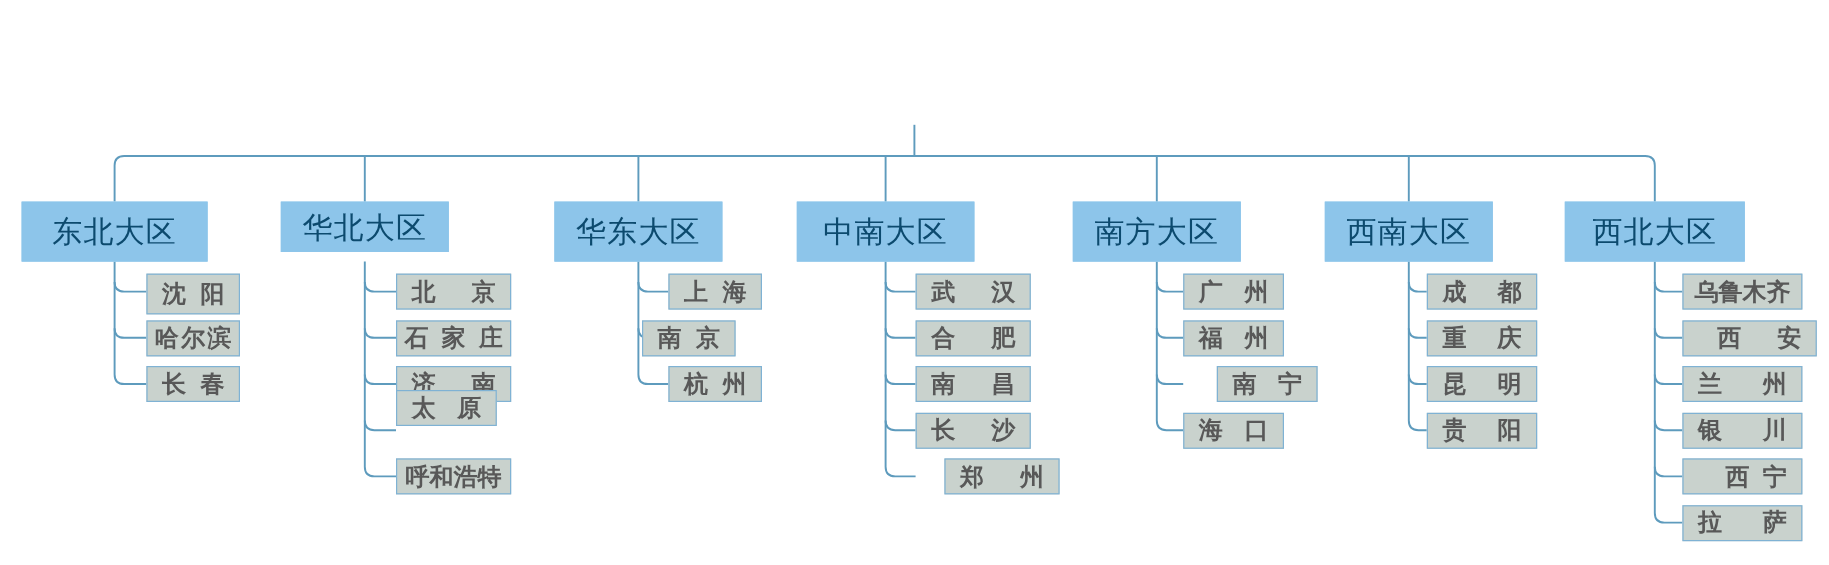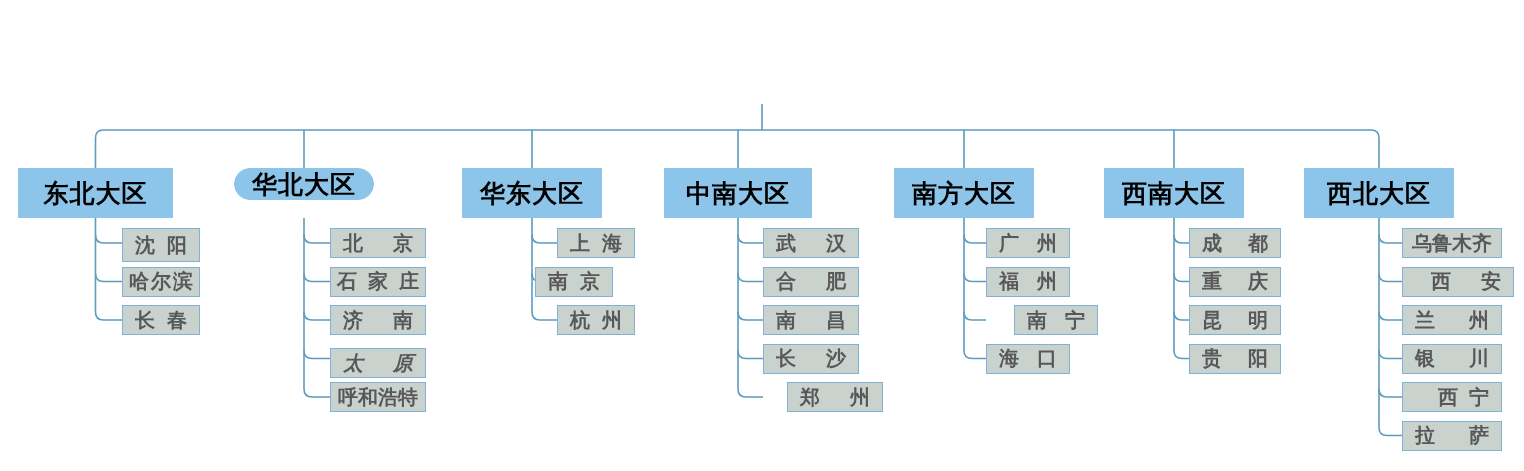--- a/index.html
+++ b/index.html
@@ -37,23 +37,23 @@
     background: #f5c832;
     border: 3px solid #6ea8cd;
     color: #3a3a3a;
     font-size: 35px;
     font-weight: bold;
     letter-spacing: 1px;
   }
   .region-node {
     background: #8dc5ea;
     border: 1px solid #8dc5ea;
-    color: #000000;
+    color: #0c4a6e;
     font-size: 25px;
-    font-weight: bold;
+    font-weight: normal;
     letter-spacing: 1px;
   }
   .city-node {
     background: #c9d2cd;
     border: 1px solid #7fb2d4;
     color: #585858;
     font-size: 20px;
     font-weight: bold;
   }
   .city-node .txt {
@@ -137,33 +137,33 @@
       </div>
       <div class="node city-node spread" style="left:122px; top:228px; width:78px; height:34px;">
         <span class="txt" style="">沈阳</span>
       </div>
       <div class="node city-node spread3" style="left:122px; top:266.5px; width:78px; height:30px;">
         <span class="txt" style="">哈尔滨</span>
       </div>
       <div class="node city-node spread" style="left:122px; top:305px; width:78px; height:30px;">
         <span class="txt" style="">长春</span>
       </div>
-      <div class="node region-node" style="left:234px; top:168px; width:140px; height:32px;border-radius:16px;">
+      <div class="node region-node" style="left:234px; top:168px; width:140px; height:42px;">
         <span class="" style="">华北大区</span>
       </div>
       <div class="node city-node spread" style="left:330px; top:228px; width:96px; height:30px;">
         <span class="txt" style="">北京</span>
       </div>
       <div class="node city-node spread3" style="left:330px; top:266.5px; width:96px; height:30px;">
         <span class="txt" style="">石家庄</span>
       </div>
       <div class="node city-node spread" style="left:330px; top:305px; width:96px; height:30px;">
         <span class="txt" style="">济南</span>
       </div>
-      <div class="node city-node spread" style="left:330px; top:348px; width:96px; height:30px;font-style:italic;">
+      <div class="node city-node spread" style="left:330px; top:325px; width:84px; height:30px;">
         <span class="txt" style="">太原</span>
       </div>
       <div class="node city-node" style="left:330px; top:382px; width:96px; height:30px;">
         <span class="txt" style="">呼和浩特</span>
       </div>
       <div class="node region-node" style="left:462px; top:168px; width:140px; height:50px;">
         <span class="" style="">华东大区</span>
       </div>
       <div class="node city-node spread" style="left:557px; top:228px; width:78px; height:30px;">
         <span class="txt" style="">上海</span>

